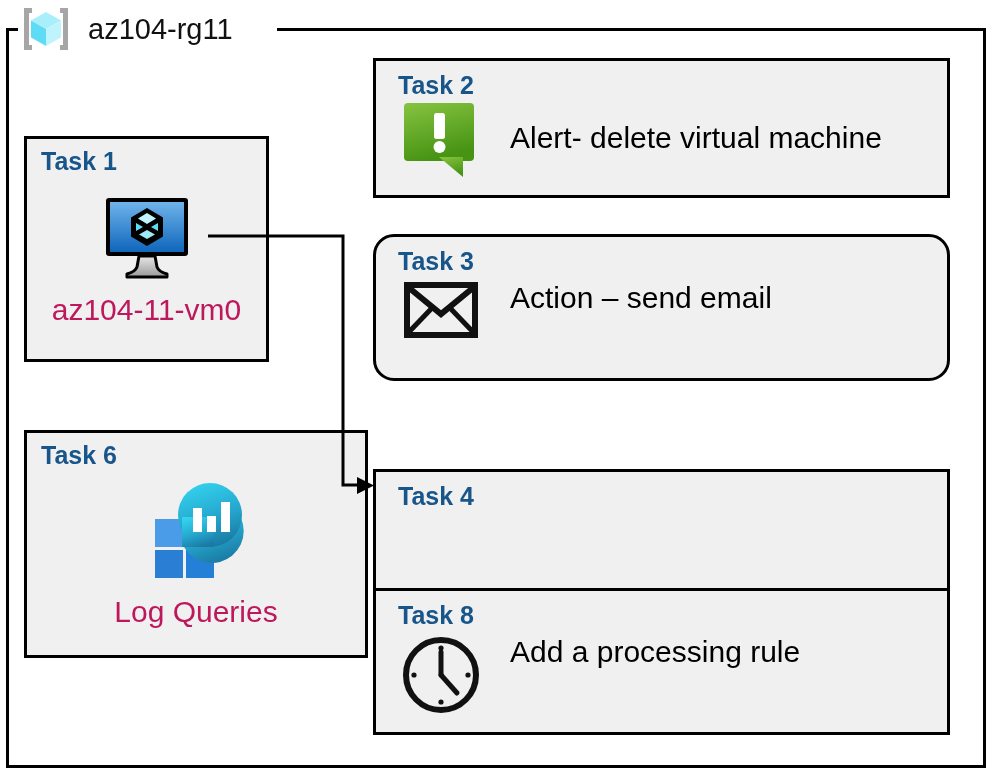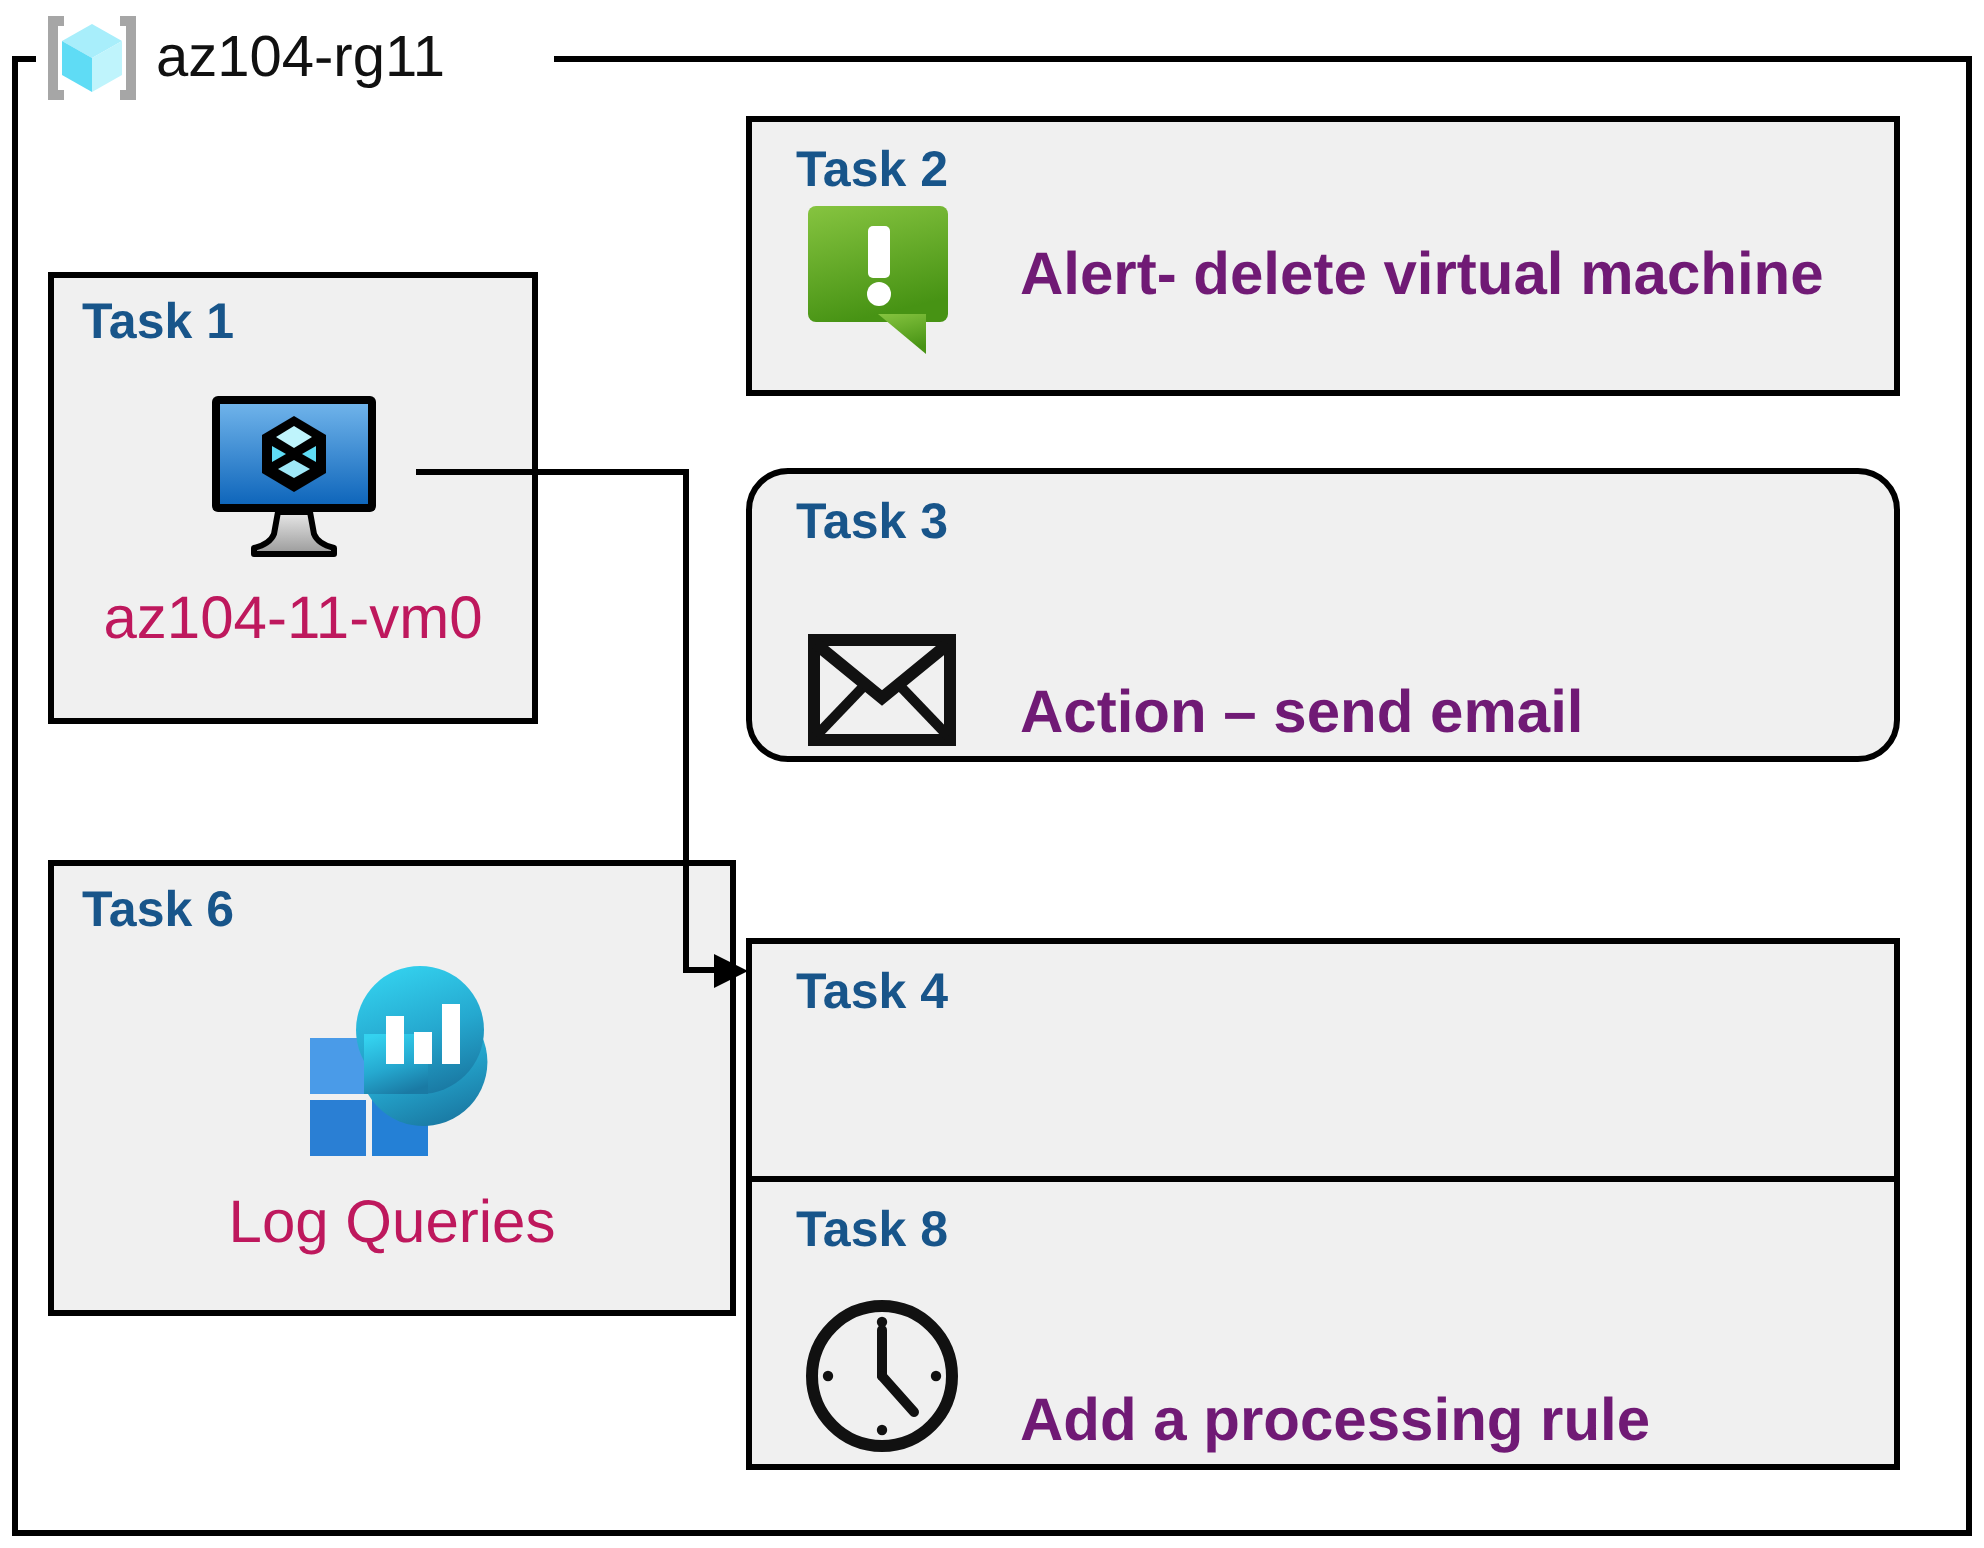--- a/index.html
+++ b/index.html
@@ -46,21 +46,21 @@
   }
 
   
   #rg-header {
     position: absolute;
     left: 18px;
     top: 2px;
     height: 54px;
     display: flex;
     align-items: center;
-    gap: 4px;
+    gap: 14px;
     z-index: 5;
     background: #ffffff;
     padding-right: 6px;
   }
   #rg-icon {
     width: 56px;
     height: 50px;
     position: relative;
     flex: 0 0 auto;
   }
@@ -81,23 +81,22 @@
   .task-label {
     position: absolute;
     font-size: 25px;
     font-weight: bold;
     color: #18558a;
     letter-spacing: 0px;
     white-space: nowrap;
   }
   .task-text {
     font-size: 30px;
-    color: #701a75;
+    color: #000000;
     white-space: nowrap;
-    font-weight: bold;
   }
 
   
   #task1-box { left: 24px;  top: 136px; width: 245px; height: 226px; }
   #task6-box { left: 24px;  top: 430px; width: 344px; height: 228px; }
 
   .stack-inner {
     position: absolute;
     left: 0; top: 0; right: 0; bottom: 0;
     display: flex;
@@ -133,21 +132,21 @@
     left: 0; top: 0; right: 0; bottom: 0; padding-left: 44px;
   }
   .wide-inner .task-label { left: 22px; top: 10px; }
   .wide-row {
     position: absolute;
     left: 22px;
     right: 10px;
     top: 44px;
     bottom: 4px;
     display: flex;
-    align-items: flex-end;
+    align-items: flex-start;
     gap: 26px;
   }
   #task2-box .wide-row { top: 38px; align-items: flex-start; }
   .wide-icon-wrap {
     width: 86px;
     flex: 0 0 auto;
     display: flex;
     align-items: center;
     justify-content: center;
   }

